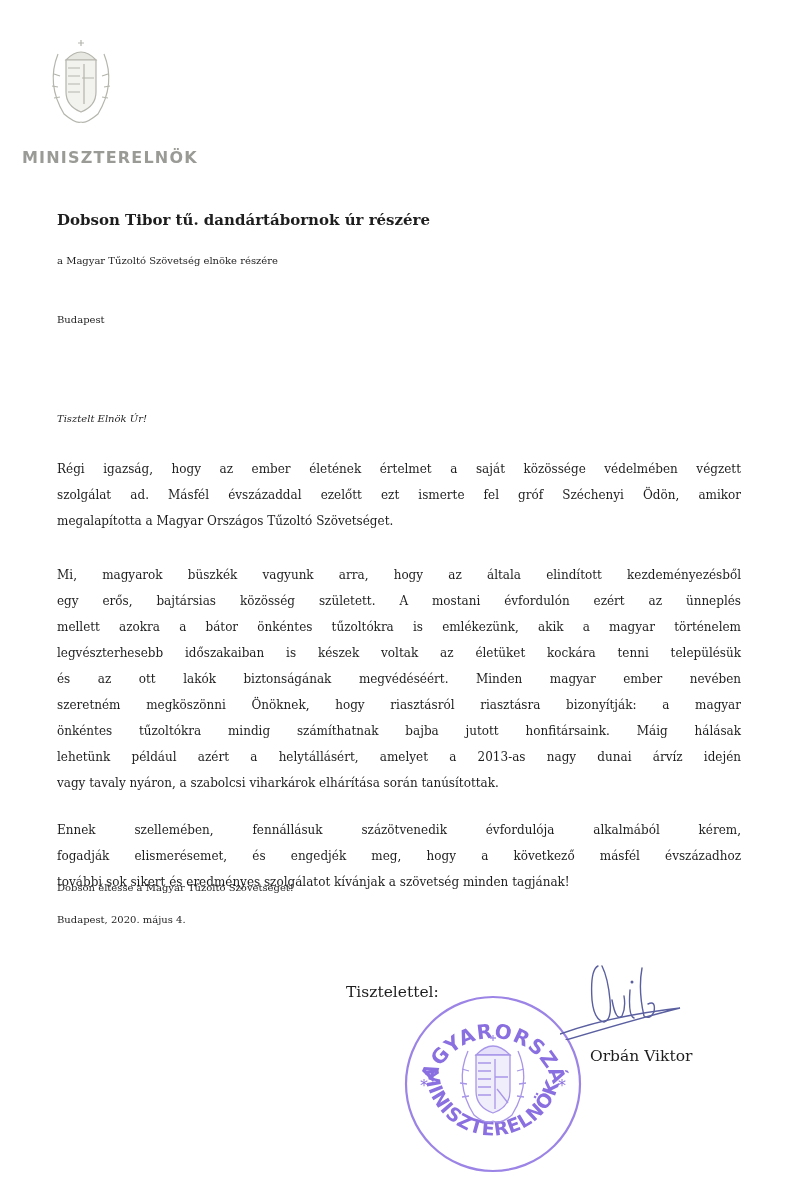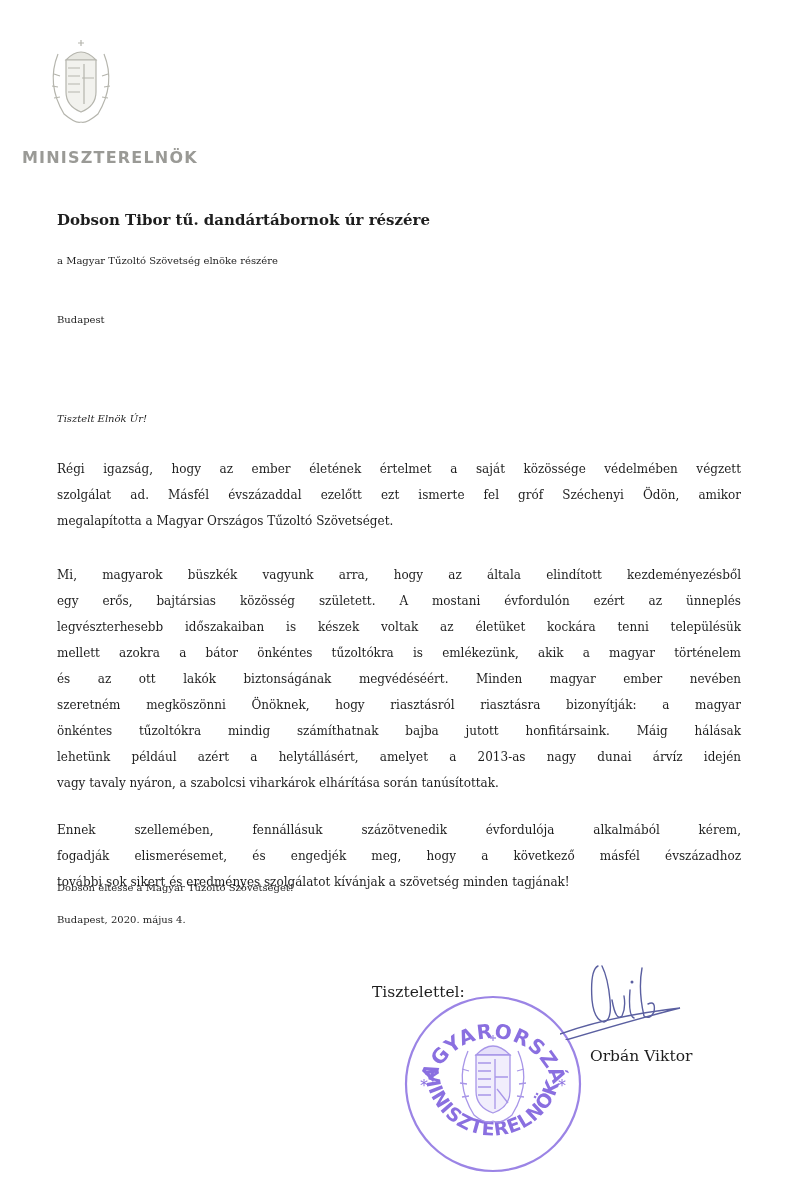--- a/index.html
+++ b/index.html
@@ -15,21 +15,21 @@
   .salutation { top: 413px; font-style: italic; }
   .para { position: absolute; left: 57px; width: 684px; font-size: 12px; line-height: 26px;
           text-align: justify; }
   .para span.ln { display: block; text-align: justify; text-align-last: justify; white-space: nowrap; }
   .para span.ln.last { text-align-last: left; }
   .p1 { top: 456px; }
   .p2 { top: 545px; margin-top: 17px; }
   .p3 { top: 817px; }
   .closing1 { top: 882px; }
   .closing2 { top: 914px; }
-  .regards { position: absolute; left: 372px; top: 983px; font-size: 15.5px; }
+  .regards { position: absolute; left: 346px; top: 983px; font-size: 15.5px; }
   .signer { position: absolute; left: 590px; top: 1047px; font-size: 15.5px; }
   .stamp { position: absolute; left: 402px; top: 993px; width: 182px; height: 182px; }
   .signature { position: absolute; left: 560px; top: 960px; width: 140px; height: 80px; }
 </style>
 </head>
 <body>
 
 <svg class="crest" viewBox="0 0 90 100">
   <g fill="none" stroke="#b5b5ad" stroke-width="1.2">
     <path d="M45 6 l0 6 M42 9 l6 0"></path>
@@ -52,22 +52,22 @@
 
 <div class="para p1">
   <span class="ln">Régi igazság, hogy az ember életének értelmet a saját közössége védelmében végzett</span>
   <span class="ln">szolgálat ad. Másfél évszázaddal ezelőtt ezt ismerte fel gróf Széchenyi Ödön, amikor</span>
   <span class="ln last">megalapította a Magyar Országos Tűzoltó Szövetséget.</span>
 </div>
 
 <div class="para p2">
   <span class="ln">Mi, magyarok büszkék vagyunk arra, hogy az általa elindított kezdeményezésből</span>
   <span class="ln">egy erős, bajtársias közösség született. A mostani évfordulón ezért az ünneplés</span>
+  <span class="ln">mellett azokra a bátor önkéntes tűzoltókra is emlékezünk, akik a magyar történelem</span>
   <span class="ln">legvészterhesebb időszakaiban is készek voltak az életüket kockára tenni településük</span>
-  <span class="ln">mellett azokra a bátor önkéntes tűzoltókra is emlékezünk, akik a magyar történelem</span>
   <span class="ln">és az ott lakók biztonságának megvédéséért. Minden magyar ember nevében</span>
   <span class="ln">szeretném megköszönni Önöknek, hogy riasztásról riasztásra bizonyítják: a magyar</span>
   <span class="ln">önkéntes tűzoltókra mindig számíthatnak bajba jutott honfitársaink. Máig hálásak</span>
   <span class="ln">lehetünk például azért a helytállásért, amelyet a 2013-as nagy dunai árvíz idején</span>
   <span class="ln last">vagy tavaly nyáron, a szabolcsi viharkárok elhárítása során tanúsítottak.</span>
 </div>
 
 <div class="para p3">
   <span class="ln">Ennek szellemében, fennállásuk százötvenedik évfordulója alkalmából kérem,</span>
   <span class="ln">fogadják elismerésemet, és engedjék meg, hogy a következő másfél évszázadhoz</span>

